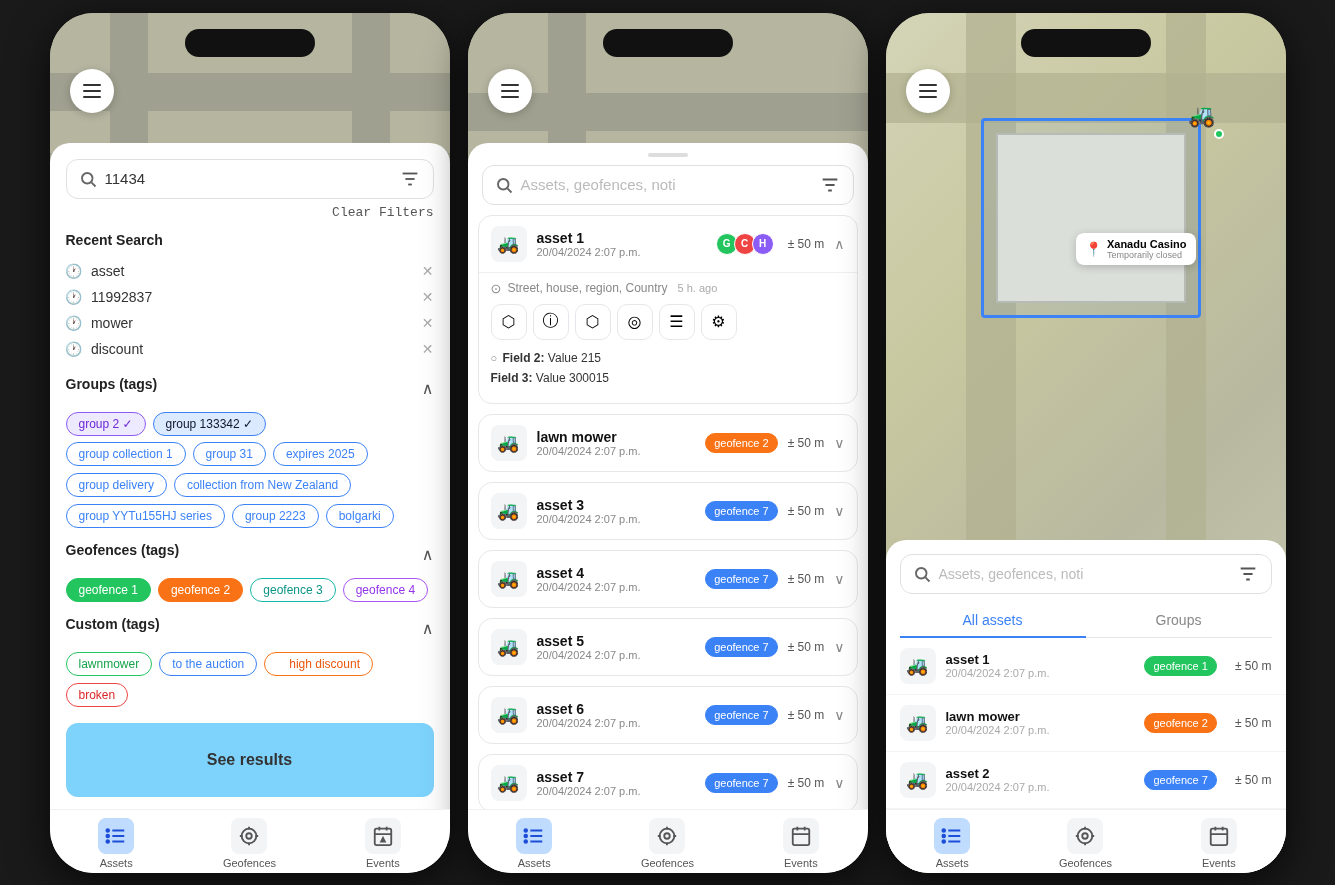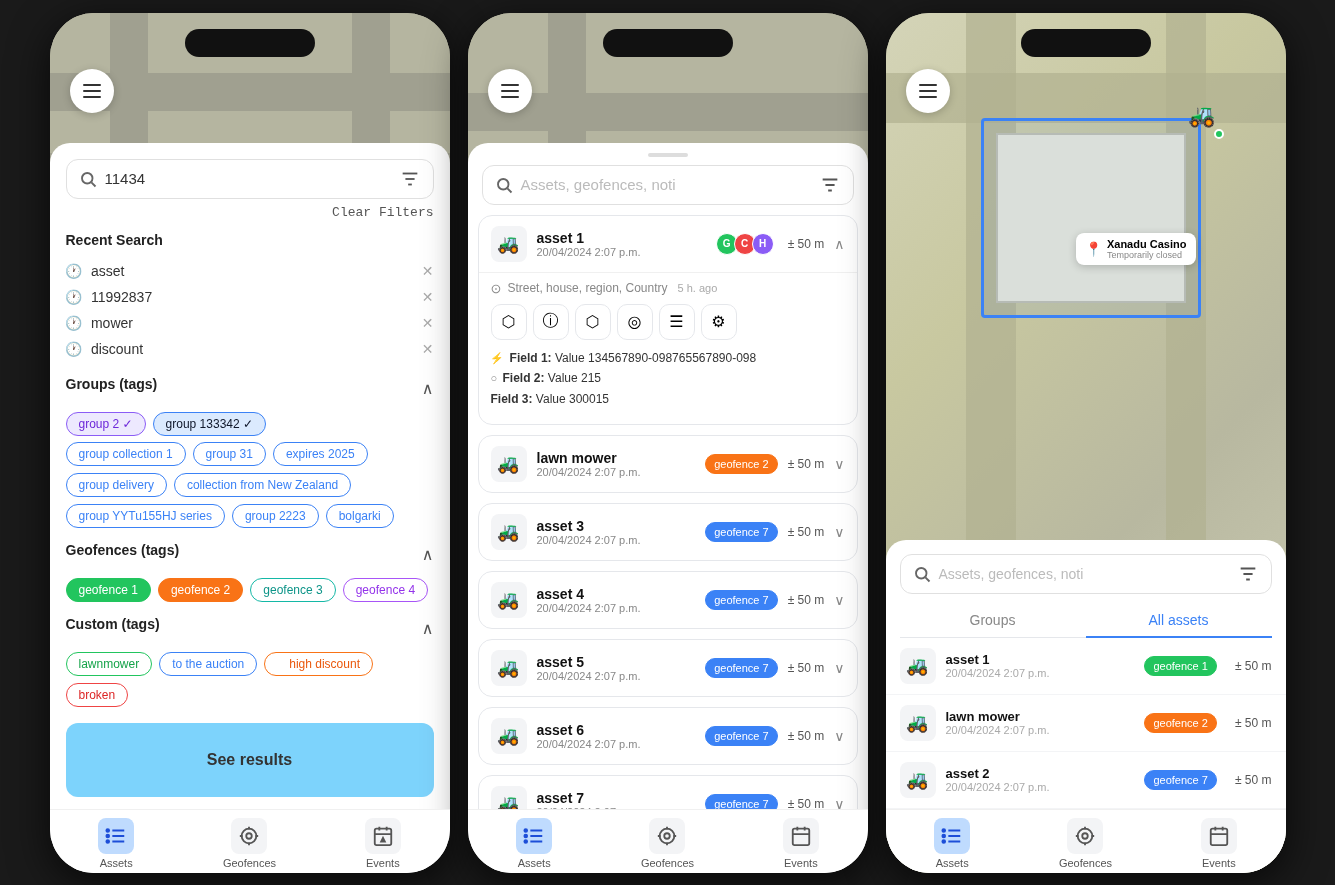--- a/index.html
+++ b/index.html
@@ -625,24 +625,20 @@
             </div>
             <div class="action-icons-row">
               <div class="action-icon-btn">⬡</div>
               <div class="action-icon-btn">ⓘ</div>
               <div class="action-icon-btn">⬡</div>
               <div class="action-icon-btn">◎</div>
               <div class="action-icon-btn">☰</div>
               <div class="action-icon-btn">⚙</div>
             </div>
             <div class="field-row">
-              <span class="field-icon">⚡</span>
-              <span class="field-bold">Field 1:</span> Value 134567890-098765567890-098
-            </div>
-            <div class="field-row">
               <span class="field-icon">○</span>
               <span class="field-bold">Field 2:</span> Value 215
             </div>
             <div class="field-row">
               <span class="field-bold">Field 3:</span> Value 300015
             </div>
           </div>
         </div>
 
         <div class="result-card">
@@ -814,22 +810,22 @@
         </svg>
         <span style="flex:1; font-size:14px; color:#bbb;">Assets, geofences, noti</span>
         <svg class="filter-icon" viewBox="0 0 24 24" fill="none" stroke="currentColor" stroke-width="2">
           <line x1="4" y1="6" x2="20" y2="6"></line>
             <line x1="7" y1="12" x2="17" y2="12"></line>
             <line x1="10" y1="18" x2="14" y2="18"></line>
         </svg>
       </div>
 
       <div class="overlay-tabs">
+        <div class="overlay-tab overlay-tab-active">All assets</div>
         <div class="overlay-tab">Groups</div>
-        <div class="overlay-tab overlay-tab-active">All assets</div>
       </div>
 
       <div class="overlay-result-item">
         <div class="asset-icon-box">🚜</div>
         <div class="overlay-asset-info">
           <div class="overlay-asset-name">asset 1</div>
           <div class="overlay-asset-date">20/04/2024 2:07 p.m.</div>
         </div>
         <span class="tag tag-green-solid" style="font-size:11px;padding:3px 8px;">geofence 1</span>
         <span class="dist-text" style="margin-left:8px;">± 50 m</span>

